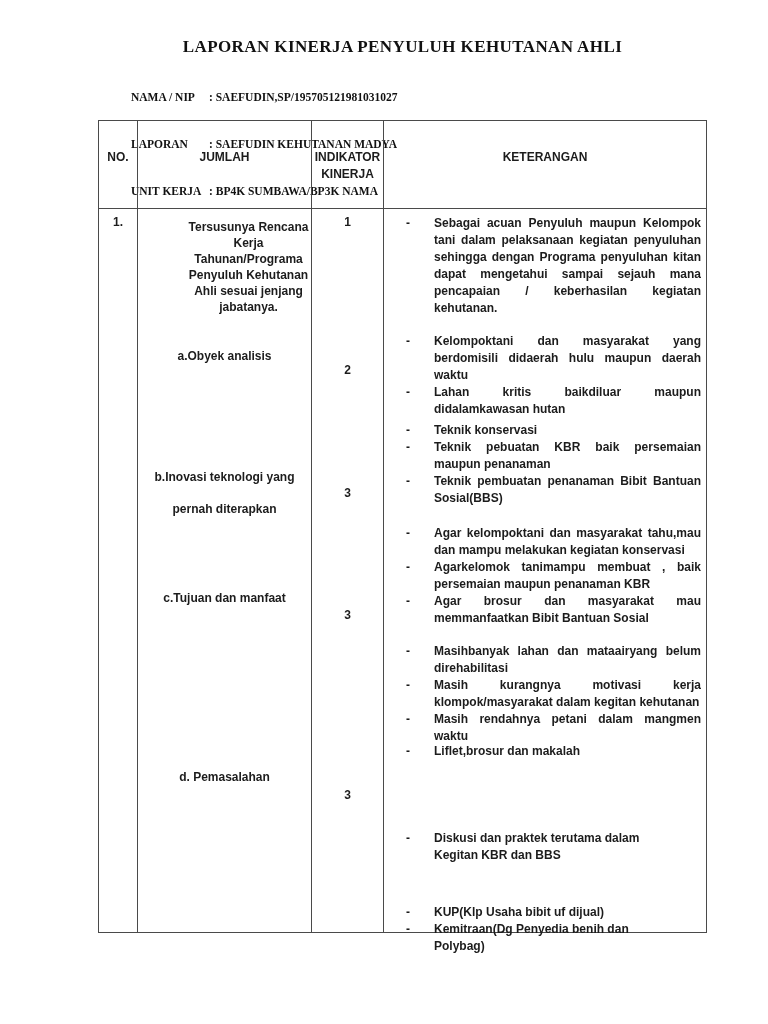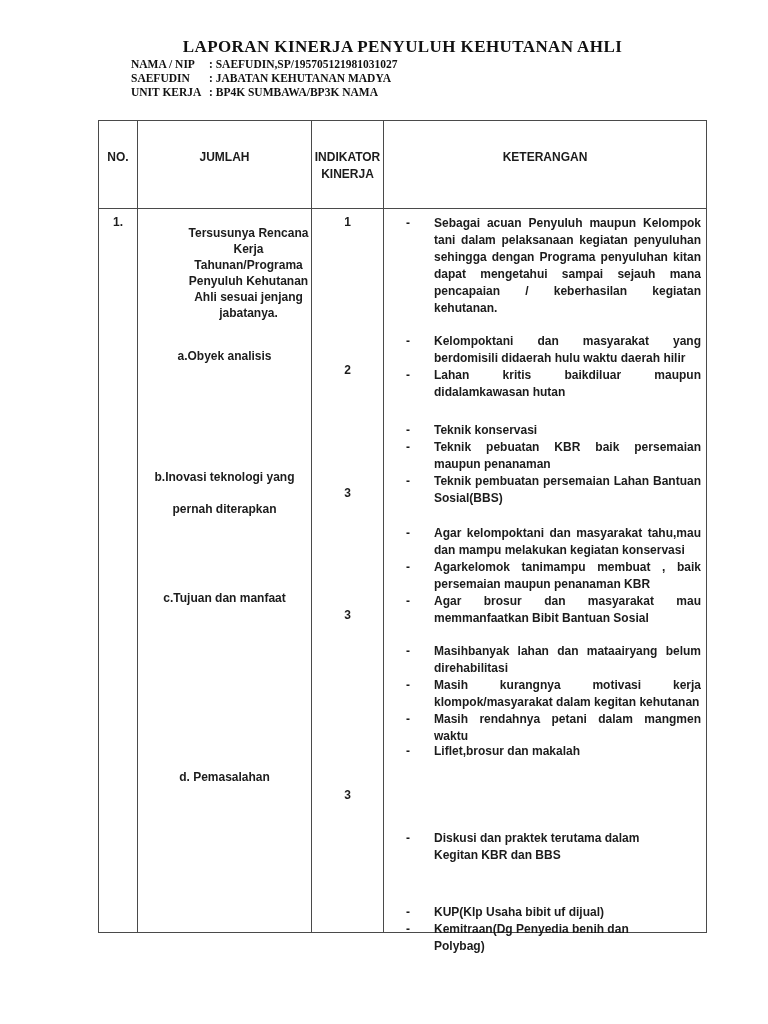--- a/index.html
+++ b/index.html
@@ -15,37 +15,37 @@
     text-align:center;
     font-family:"Liberation Serif", serif;
     font-weight:bold; font-size:17px; letter-spacing:0.4px;
     color:#111;
   }
   .info-block {
     position:absolute; top:57px; left:131px;
     font-family:"Liberation Serif", serif;
     font-weight:bold; font-size:11.5px; color:#111;
   }
-  .info-row { height:14px; line-height:14px; white-space:nowrap; }
+  .info-row { height:14px; line-height:14px; white-space:nowrap;margin-top:33px; }
   .info-label { display:inline-block; width:78px; }
   
   .report-table {
     position:absolute; left:98px; top:120px; width:609px; height:813px;
     border:1px solid #4a4a4a;
     display:grid;
     grid-template-columns:39px 174px 72px 1fr;
     grid-template-rows:88px 1fr;
     font-weight:bold; font-size:12px; line-height:17px;
   }
   .cell { border-right:1px solid #4a4a4a; position:relative; }
   .cell.last { border-right:none; }
   .hcell { border-bottom:1px solid #4a4a4a; padding-top:28px; text-align:center; }
   
   .ind { position:absolute; left:2px; right:2px; text-align:center; line-height:16px; }
-  .ind-main { top:16px;margin-left:48px; }
+  .ind-main { top:10px;margin-left:48px; }
   .ind-a { top:139px; }
   .ind-b1 { top:260px; }
   .ind-b2 { top:292px; }
   .ind-c { top:381px; }
   .ind-d { top:560px; }
   
   .jml { position:absolute; left:0; right:0; text-align:center; }
   .j-main { top:5px; }
   .j-a { top:153px; }
   .j-b { top:276px; }
@@ -73,21 +73,21 @@
 
 <div class="page">
 
   <div class="doc-title">LAPORAN KINERJA PENYULUH KEHUTANAN AHLI</div>
 
   <div class="info-block">
     <div class="info-row">
       <span class="info-label">NAMA / NIP</span><span>: SAEFUDIN,SP/195705121981031027</span>
     </div>
     <div class="info-row">
-      <span class="info-label">SAEFUDIN</span><span>: JABATAN KEHUTANAN MADYA</span>
+      <span class="info-label">LAPORAN</span><span>: SAEFUDIN KEHUTANAN MADYA</span>
     </div>
     <div class="info-row">
       <span class="info-label">UNIT KERJA</span><span>: BP4K SUMBAWA/BP3K NAMA</span>
     </div>
   </div>
 
   <div class="report-table">
 
     <div class="cell hcell">NO.</div>
     <div class="cell hcell">JUMLAH</div>
@@ -120,40 +120,40 @@
       <div class="k-block kb-0">
         <div class="k-item">
           <span class="k-dash">-</span>
           <span class="k-text">Sebagai acuan Penyuluh maupun Kelompok tani dalam pelaksanaan kegiatan penyuluhan sehingga dengan Programa penyuluhan kitan dapat mengetahui sampai sejauh mana pencapaian / keberhasilan kegiatan kehutanan.</span>
         </div>
       </div>
 
       <div class="k-block kb-1">
         <div class="k-item">
           <span class="k-dash">-</span>
-          <span class="k-text">Kelompoktani dan masyarakat yang berdomisili didaerah hulu waktu daerah hilir</span>
+          <span class="k-text">Kelompoktani dan masyarakat yang berdomisili didaerah hulu maupun daerah waktu</span>
         </div>
         <div class="k-item">
           <span class="k-dash">-</span>
           <span class="k-text">Lahan kritis baikdiluar maupun didalamkawasan hutan</span>
         </div>
       </div>
 
       <div class="k-block kb-2">
         <div class="k-item">
           <span class="k-dash">-</span>
           <span class="k-text">Teknik konservasi</span>
         </div>
         <div class="k-item">
           <span class="k-dash">-</span>
           <span class="k-text">Teknik pebuatan KBR baik persemaian maupun penanaman</span>
         </div>
         <div class="k-item">
           <span class="k-dash">-</span>
-          <span class="k-text">Teknik pembuatan persemaian Lahan Bantuan Sosial(BBS)</span>
+          <span class="k-text">Teknik pembuatan penanaman Bibit Bantuan Sosial(BBS)</span>
         </div>
       </div>
 
       <div class="k-block kb-3">
         <div class="k-item">
           <span class="k-dash">-</span>
           <span class="k-text">Agar kelompoktani dan masyarakat tahu,mau dan mampu melakukan kegiatan konservasi</span>
         </div>
         <div class="k-item">
           <span class="k-dash">-</span>

